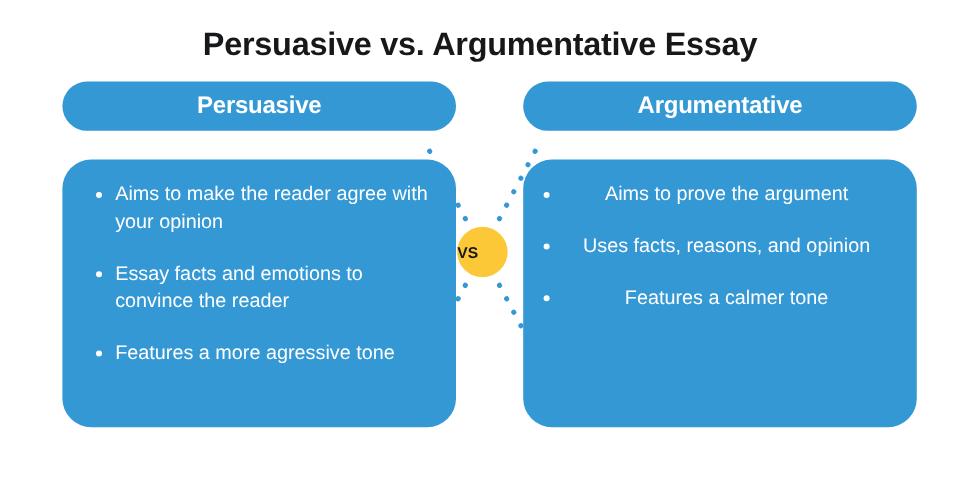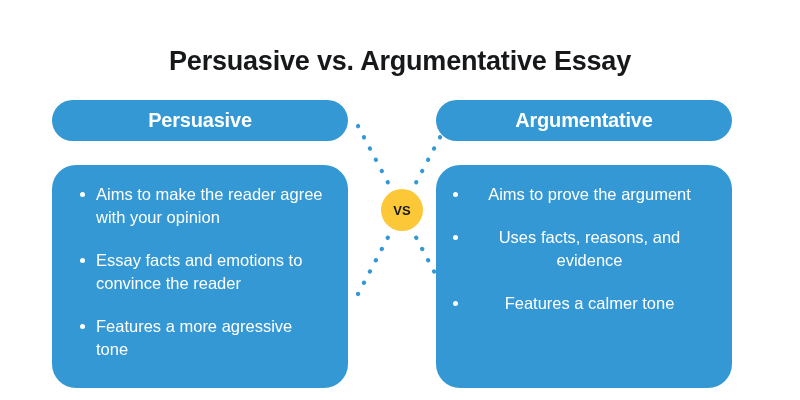--- a/index.html
+++ b/index.html
@@ -26,28 +26,27 @@
     position: absolute;
     left: 0;
     top: 20px;
     width: 800px;
     text-align: center;
     font-size: 27px;
     font-weight: bold;
     color: #16181a;
     letter-spacing: -0.2px;
     line-height: 34px;
-    margin-top: 24px;
   }
 
   
   .column {
     position: absolute;
-    top: 100px;
-    width: 296px;
+    top: 68px;
+    width: 328px;
   }
   .column-left  { left: 52px; }
   .column-right { left: 436px; text-align: center; }
 
   .column-header {
     height: 41px;
     border-radius: 22px;
     background: #3498d5;
     color: #ffffff;
     font-size: 20px;
@@ -111,21 +110,21 @@
     position: absolute;
     left: 50%;
     top: 50%;
     transform: translate(-50%, -50%);
     width: 42px;
     height: 42px;
     border-radius: 50%;
     background: #fcc838;
     display: flex;
     align-items: center;
-    justify-content: center;
+    justify-content: flex-start;
     font-size: 13px;
     font-weight: bold;
     color: #16181a;
     letter-spacing: 0.2px;
   }
 </style>
 </head>
 <body>
 
 <div class="infographic">
@@ -159,21 +158,21 @@
       <span>Argumentative</span>
     </div>
     <div class="column-body">
       <ul class="bullet-list">
         <li class="bullet-item">
           <span class="bullet-dot"></span>
           <span>Aims to prove the argument</span>
         </li>
         <li class="bullet-item">
           <span class="bullet-dot"></span>
-          <span>Uses facts, reasons, and evidence</span>
+          <span>Uses facts, reasons, and opinion</span>
         </li>
         <li class="bullet-item">
           <span class="bullet-dot"></span>
           <span>Features a calmer tone</span>
         </li>
       </ul>
     </div>
   </div>
 
   <div class="vs-zone">

